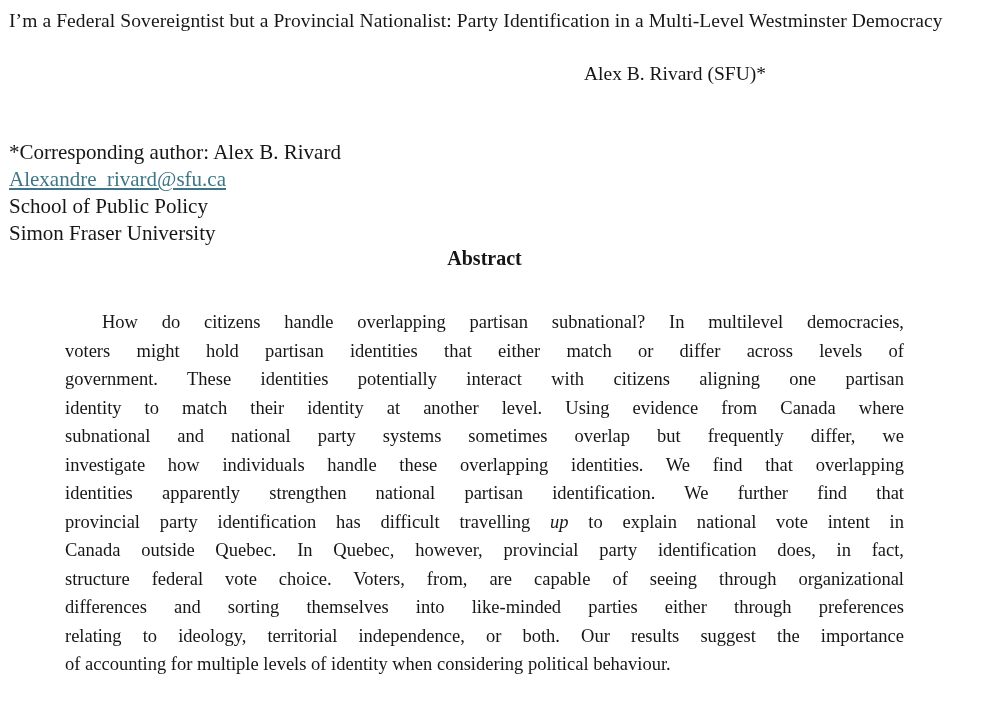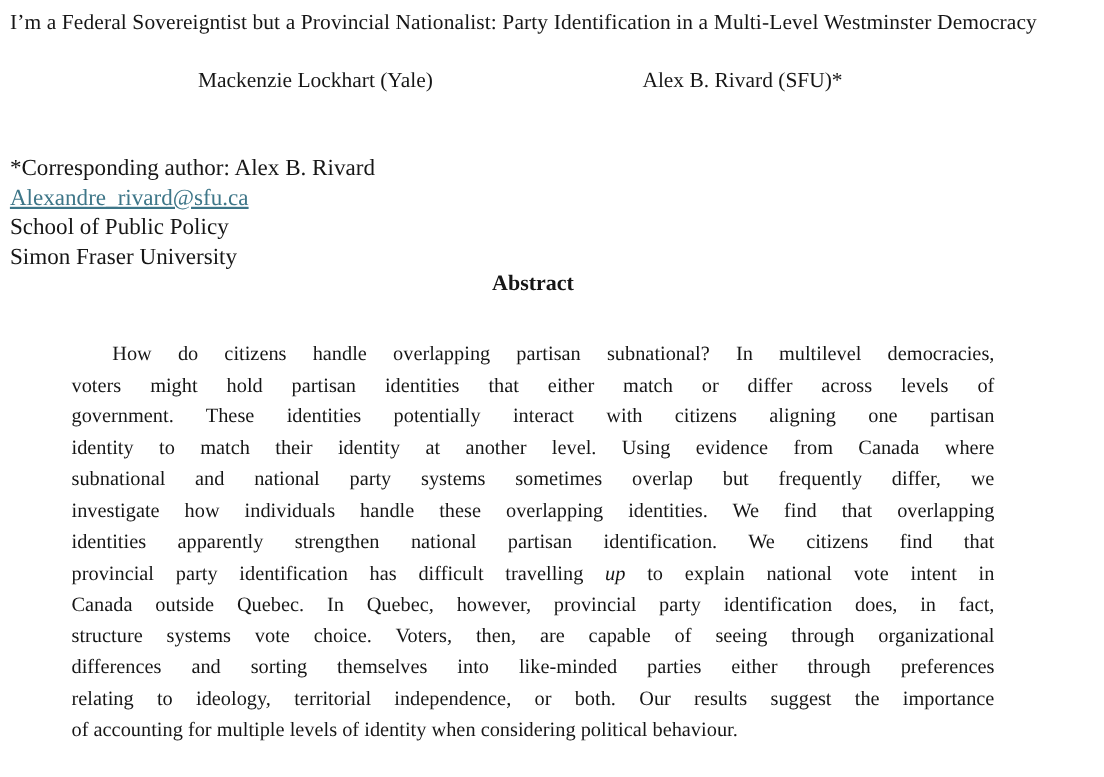--- a/index.html
+++ b/index.html
@@ -67,43 +67,42 @@
     em { font-style: italic; }
   </style>
 </head>
 <body>
 
 <div class="page">
 
   <h1 class="title">I’m a Federal Sovereigntist but a Provincial Nationalist: Party Identification in a Multi-Level Westminster Democracy</h1>
 
   <div class="authors">
-    <span class="author-1">Mackenzie Lockhart (Yale)</span>
     <span class="author-2">Alex B. Rivard (SFU)*</span>
   </div>
 
   <div class="contact">
     <div>*Corresponding author: Alex B. Rivard</div>
     <div><a class="email">Alexandre_rivard@sfu.ca</a></div>
     <div>School of Public Policy</div>
     <div>Simon Fraser University</div>
   </div>
 
   <div class="abstract-col">
     <div class="abstract-heading">Abstract</div>
     <div class="abstract-body">
       <div class="aline first">How do citizens handle overlapping partisan subnational? In multilevel democracies,</div>
       <div class="aline">voters might hold partisan identities that either match or differ across levels of</div>
       <div class="aline">government. These identities potentially interact with citizens aligning one partisan</div>
       <div class="aline">identity to match their identity at another level. Using evidence from Canada where</div>
       <div class="aline">subnational and national party systems sometimes overlap but frequently differ, we</div>
       <div class="aline">investigate how individuals handle these overlapping identities. We find that overlapping</div>
-      <div class="aline">identities apparently strengthen national partisan identification. We citizens find that</div>
+      <div class="aline">identities apparently strengthen national partisan identification. We further find that</div>
       <div class="aline"><span>provincial party identification has difficult travelling </span><em>up</em><span> to explain national vote intent in</span></div>
       <div class="aline">Canada outside Quebec. In Quebec, however, provincial party identification does, in fact,</div>
-      <div class="aline">structure systems vote choice. Voters, then, are capable of seeing through organizational</div>
+      <div class="aline">structure federal vote choice. Voters, from, are capable of seeing through organizational</div>
       <div class="aline">differences and sorting themselves into like-minded parties either through preferences</div>
       <div class="aline">relating to ideology, territorial independence, or both. Our results suggest the importance</div>
       <div class="aline last">of accounting for multiple levels of identity when considering political behaviour.</div>
     </div>
   </div>
 
 </div>
 
 </body></html>

